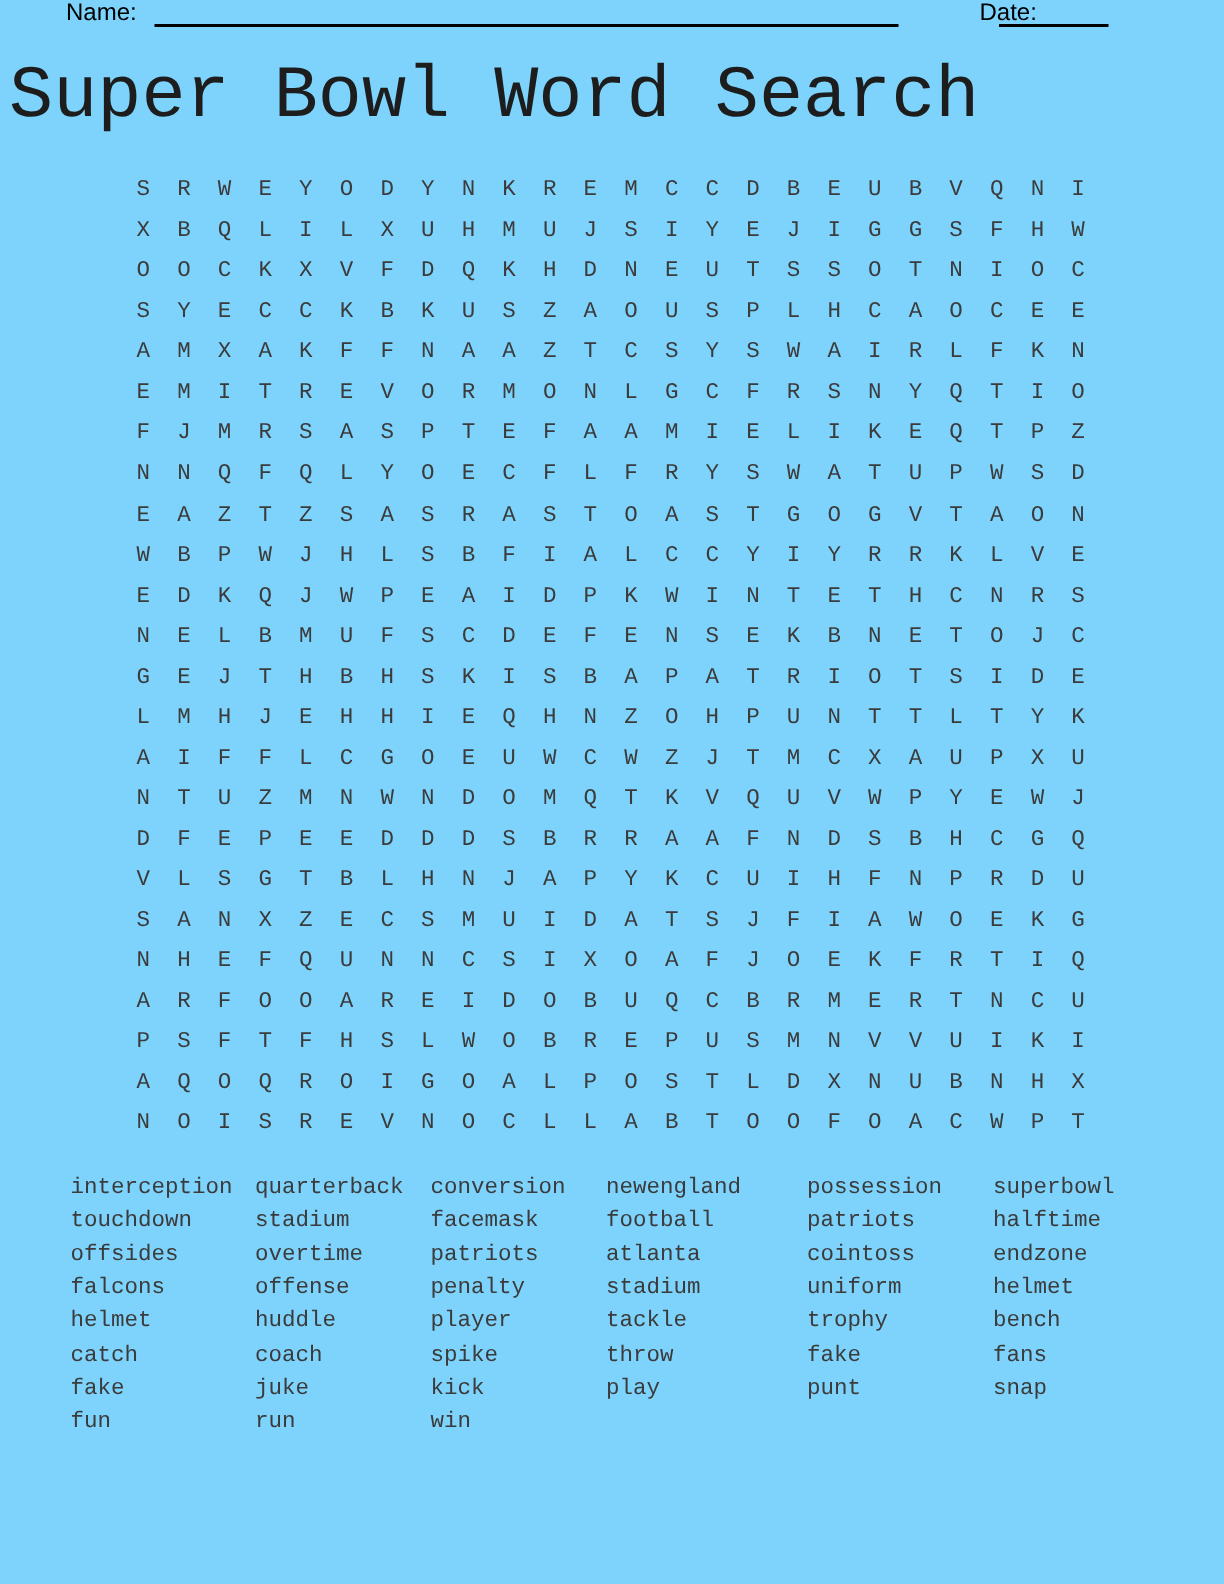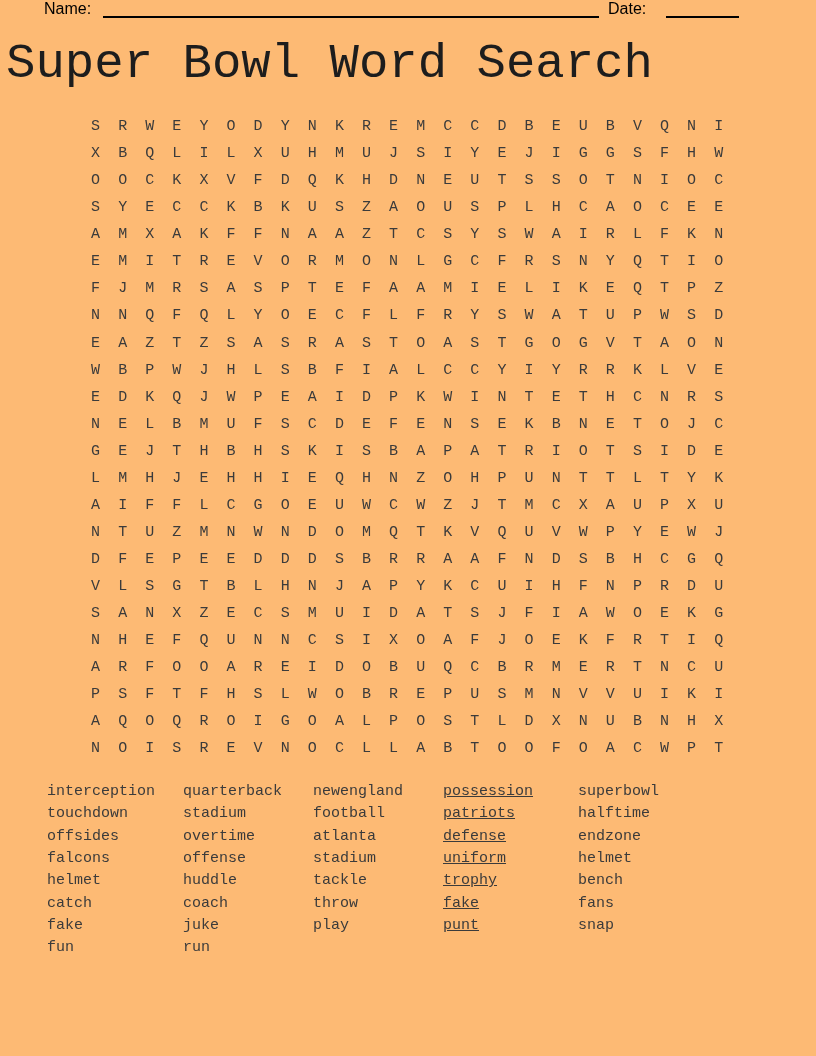--- a/index.html
+++ b/index.html
@@ -1,34 +1,34 @@
 <!DOCTYPE html>
 <html><head>
 <meta charset="utf-8">
 <style>
   html, body { margin: 0; padding: 0; background: #ffffff; }
   .page {
     position: relative;
     width: 816px;
     height: 1056px;
-    background: #fdba74;
+    background: #7dd3fc;
     overflow: hidden;
     font-family: "Liberation Mono", monospace;
   }
   .header-label {
     position: absolute;
     top: 0px;
     font-family: "Liberation Sans", sans-serif;
     font-size: 16px;
     line-height: 18px;
     color: #000000;
     white-space: nowrap;
   }
   #name-label { left: 44px; }
-  #date-label { left: 608px; }
+  #date-label { left: 653px; }
   .blank-line {
     position: absolute;
     top: 0px;
     height: 16px;
     border-bottom: 2px solid #000000;
   }
   #name-line { left: 103px; width: 496px; }
   #date-line { left: 666px; width: 73px; }
   .title {
     position: absolute;
@@ -61,29 +61,28 @@
     justify-content: center;
   }
   .words {
     position: absolute;
     left: 47px;
     top: 781px;
     display: flex;
     font-size: 15px;
     line-height: 22.35px;
     color: #3b3b3b;
-    gap: 13px;
   }
   .word-col { flex: 0 0 auto; }
   .word-col:nth-child(1) { width: 123px; }
   .word-col:nth-child(2) { width: 117px; }
   .word-col:nth-child(3) { width: 117px; }
-  .word-col:nth-child(4) { width: 122px; text-decoration: underline; }
-  .word-col:nth-child(5) { width: 124px; }
-  .word-col:nth-child(6) { width: 100px; margin-left: 40px; }
+  .word-col:nth-child(4) { width: 122px; }
+  .word-col:nth-child(5) { width: 124px; margin-left: 12px; }
+  .word-col:nth-child(6) { width: 100px; }
 </style>
 </head>
 <body>
 
 <div class="page">
 
   <span class="header-label" id="name-label">Name:</span>
   <div class="blank-line" id="name-line"></div>
 
   <span class="header-label" id="date-label">Date:</span>
@@ -685,32 +684,42 @@
         <div>quarterback</div>
         <div>stadium</div>
         <div>overtime</div>
         <div>offense</div>
         <div>huddle</div>
         <div>coach</div>
         <div>juke</div>
         <div>run</div>
       </div>
       <div class="word-col">
+        <div>conversion</div>
+        <div>facemask</div>
+        <div>patriots</div>
+        <div>penalty</div>
+        <div>player</div>
+        <div>spike</div>
+        <div>kick</div>
+        <div>win</div>
+      </div>
+      <div class="word-col">
         <div>newengland</div>
         <div>football</div>
         <div>atlanta</div>
         <div>stadium</div>
         <div>tackle</div>
         <div>throw</div>
         <div>play</div>
       </div>
       <div class="word-col">
         <div>possession</div>
         <div>patriots</div>
-        <div>defense</div>
+        <div>cointoss</div>
         <div>uniform</div>
         <div>trophy</div>
         <div>fake</div>
         <div>punt</div>
       </div>
       <div class="word-col">
         <div>superbowl</div>
         <div>halftime</div>
         <div>endzone</div>
         <div>helmet</div>

